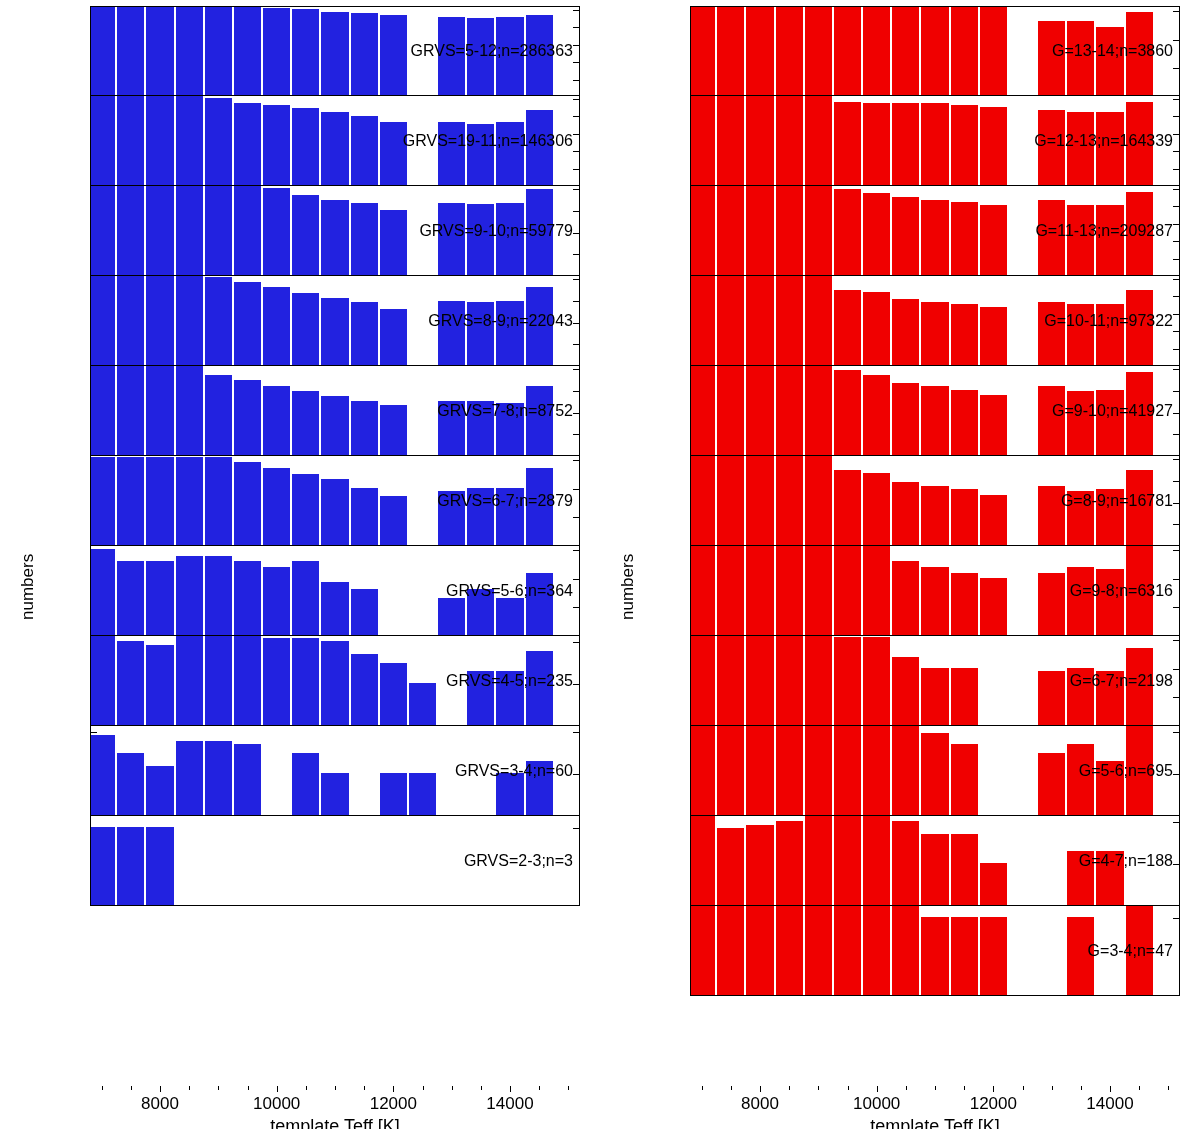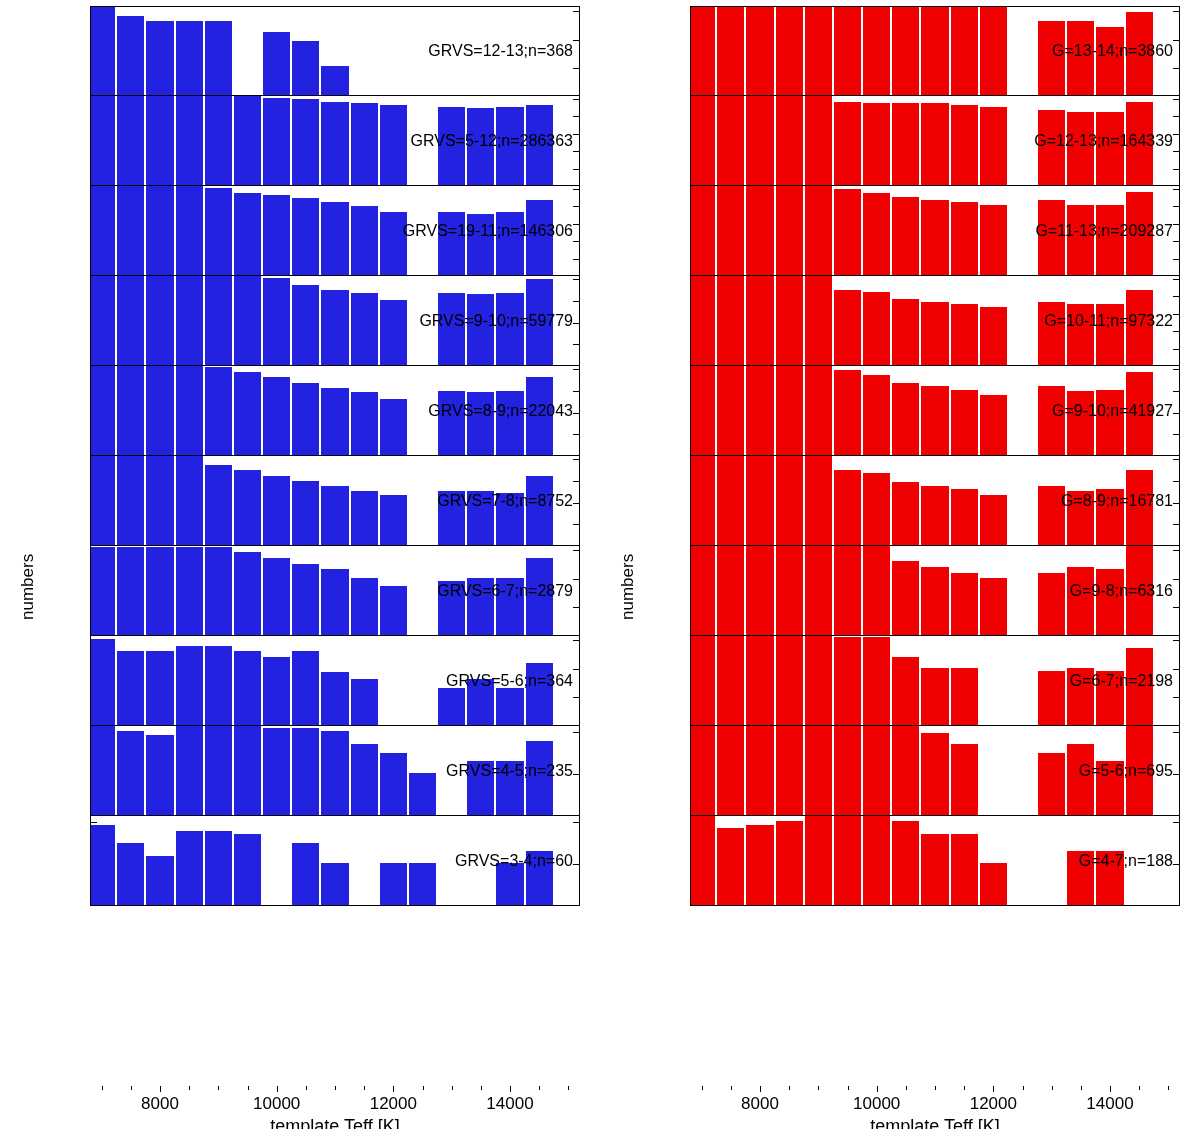--- a/index.html
+++ b/index.html
@@ -36,41 +36,20 @@
   .minor{position:absolute;width:1px;height:4px;background:#000;top:0;}
 </style>
 </head>
 <body>
 
 <div id="root">
 
   <div class="panel-col" id="col-left">
     <div class="ylabel-rot" id="ylab-left" style="left:18px;top:620px;">numbers</div>
     <div class="plotstack" id="stack-left" style="left:90px;top:6px;width:490px;height:1080px;">
-        <div class="row" style="height: 90px;">
-          <div class="plotarea">
-            <div class="ytickmark" style="top: 89px;"></div>
-            <div class="ytickmark r" style="top: 89px;"></div>
-            <div class="ytickmark" style="top: 61.4286px;"></div>
-            <div class="ytickmark r" style="top: 61.4286px;"></div>
-            <div class="ytickmark" style="top: 32.8571px;"></div>
-            <div class="ytickmark r" style="top: 32.8571px;"></div>
-            <div class="ytickmark" style="top: 4.28571px;"></div>
-            <div class="ytickmark r" style="top: 4.28571px;"></div>
-            <div class="bar blue" style="left: -2.91667px; width: 27.1667px; height: 88.9698px;"></div>
-            <div class="bar blue" style="left: 26.25px; width: 27.1667px; height: 79.3757px;"></div>
-            <div class="bar blue" style="left: 55.4167px; width: 27.1667px; height: 74.3446px;"></div>
-            <div class="bar blue" style="left: 84.5833px; width: 27.1667px; height: 74.3446px;"></div>
-            <div class="bar blue" style="left: 113.75px; width: 27.1667px; height: 74.3446px;"></div>
-            <div class="bar blue" style="left: 172.083px; width: 27.1667px; height: 62.9749px;"></div>
-            <div class="bar blue" style="left: 201.25px; width: 27.1667px; height: 54.374px;"></div>
-            <div class="bar blue" style="left: 230.417px; width: 27.1667px; height: 28.5714px;"></div>
-          </div>
-          <div class="rowlabel">GRVS=12-13;n=368</div>
-        </div>
         <div class="row" style="height: 90px;">
           <div class="plotarea">
             <div class="ytickmark" style="top: 89px;"></div>
             <div class="ytickmark r" style="top: 89px;"></div>
             <div class="ytickmark" style="top: 72.5243px;"></div>
             <div class="ytickmark r" style="top: 72.5243px;"></div>
             <div class="ytickmark" style="top: 55.0485px;"></div>
             <div class="ytickmark r" style="top: 55.0485px;"></div>
             <div class="ytickmark" style="top: 37.5728px;"></div>
             <div class="ytickmark r" style="top: 37.5728px;"></div>
@@ -314,20 +293,32 @@
             <div class="bar blue" style="left: 113.75px; width: 27.1667px; height: 74.4342px;"></div>
             <div class="bar blue" style="left: 142.917px; width: 27.1667px; height: 71.1197px;"></div>
             <div class="bar blue" style="left: 201.25px; width: 27.1667px; height: 61.833px;"></div>
             <div class="bar blue" style="left: 230.417px; width: 27.1667px; height: 41.8605px;"></div>
             <div class="bar blue" style="left: 288.75px; width: 27.1667px; height: 41.8605px;"></div>
             <div class="bar blue" style="left: 317.917px; width: 27.1667px; height: 41.8605px;"></div>
             <div class="bar blue" style="left: 405.417px; width: 27.1667px; height: 41.8605px;"></div>
             <div class="bar blue" style="left: 434.583px; width: 27.1667px; height: 54.4617px;"></div>
           </div>
           <div class="rowlabel">GRVS=3-4;n=60</div>
+        </div>
+        <div class="row" style="height: 90px;">
+          <div class="plotarea">
+            <div class="ytickmark" style="top: 89px;"></div>
+            <div class="ytickmark r" style="top: 89px;"></div>
+            <div class="ytickmark" style="top: 11.7391px;"></div>
+            <div class="ytickmark r" style="top: 11.7391px;"></div>
+            <div class="bar blue" style="left: -2.91667px; width: 27.1667px; height: 78.2609px;"></div>
+            <div class="bar blue" style="left: 26.25px; width: 27.1667px; height: 78.2609px;"></div>
+            <div class="bar blue" style="left: 55.4167px; width: 27.1667px; height: 78.2609px;"></div>
+          </div>
+          <div class="rowlabel">GRVS=2-3;n=3</div>
         </div>
       </div>
     <div class="xaxis" id="xaxis-left" style="left:90px;top:1086px;width:490px;">
       <div class="xtitle">template Teff [K]</div>
     <div class="xtick" style="left: 70px;"></div>
         <div class="xticklab" style="left: 70px;">8000</div>
         <div class="xtick" style="left: 186.667px;"></div>
         <div class="xticklab" style="left: 186.667px;">10000</div>
         <div class="xtick" style="left: 303.333px;"></div>
         <div class="xticklab" style="left: 303.333px;">12000</div>
@@ -637,20 +628,42 @@
             <div class="bar red" style="left: 172.083px; width: 27.1667px; height: 90px;"></div>
             <div class="bar red" style="left: 201.25px; width: 27.1667px; height: 83.7209px;"></div>
             <div class="bar red" style="left: 230.417px; width: 27.1667px; height: 71.1197px;"></div>
             <div class="bar red" style="left: 259.583px; width: 27.1667px; height: 71.1197px;"></div>
             <div class="bar red" style="left: 288.75px; width: 27.1667px; height: 41.8605px;"></div>
             <div class="bar red" style="left: 376.25px; width: 27.1667px; height: 54.4617px;"></div>
             <div class="bar red" style="left: 405.417px; width: 27.1667px; height: 54.4617px;"></div>
           </div>
           <div class="rowlabel">G=4-7;n=188</div>
         </div>
+        <div class="row" style="height: 90px;">
+          <div class="plotarea">
+            <div class="ytickmark" style="top: 89px;"></div>
+            <div class="ytickmark r" style="top: 89px;"></div>
+            <div class="ytickmark" style="top: 11.7391px;"></div>
+            <div class="ytickmark r" style="top: 11.7391px;"></div>
+            <div class="bar red" style="left: -2.91667px; width: 27.1667px; height: 90px;"></div>
+            <div class="bar red" style="left: 26.25px; width: 27.1667px; height: 90px;"></div>
+            <div class="bar red" style="left: 55.4167px; width: 27.1667px; height: 90px;"></div>
+            <div class="bar red" style="left: 84.5833px; width: 27.1667px; height: 90px;"></div>
+            <div class="bar red" style="left: 113.75px; width: 27.1667px; height: 90px;"></div>
+            <div class="bar red" style="left: 142.917px; width: 27.1667px; height: 90px;"></div>
+            <div class="bar red" style="left: 172.083px; width: 27.1667px; height: 90px;"></div>
+            <div class="bar red" style="left: 201.25px; width: 27.1667px; height: 90px;"></div>
+            <div class="bar red" style="left: 230.417px; width: 27.1667px; height: 78.2609px;"></div>
+            <div class="bar red" style="left: 259.583px; width: 27.1667px; height: 78.2609px;"></div>
+            <div class="bar red" style="left: 288.75px; width: 27.1667px; height: 78.2609px;"></div>
+            <div class="bar red" style="left: 376.25px; width: 27.1667px; height: 78.2609px;"></div>
+            <div class="bar red" style="left: 434.583px; width: 27.1667px; height: 90px;"></div>
+          </div>
+          <div class="rowlabel">G=3-4;n=47</div>
+        </div>
       </div>
     <div class="xaxis" id="xaxis-right" style="left:90px;top:1086px;width:490px;">
       <div class="xtitle">template Teff [K]</div>
     <div class="xtick" style="left: 70px;"></div>
         <div class="xticklab" style="left: 70px;">8000</div>
         <div class="xtick" style="left: 186.667px;"></div>
         <div class="xticklab" style="left: 186.667px;">10000</div>
         <div class="xtick" style="left: 303.333px;"></div>
         <div class="xticklab" style="left: 303.333px;">12000</div>
         <div class="xtick" style="left: 420px;"></div>

